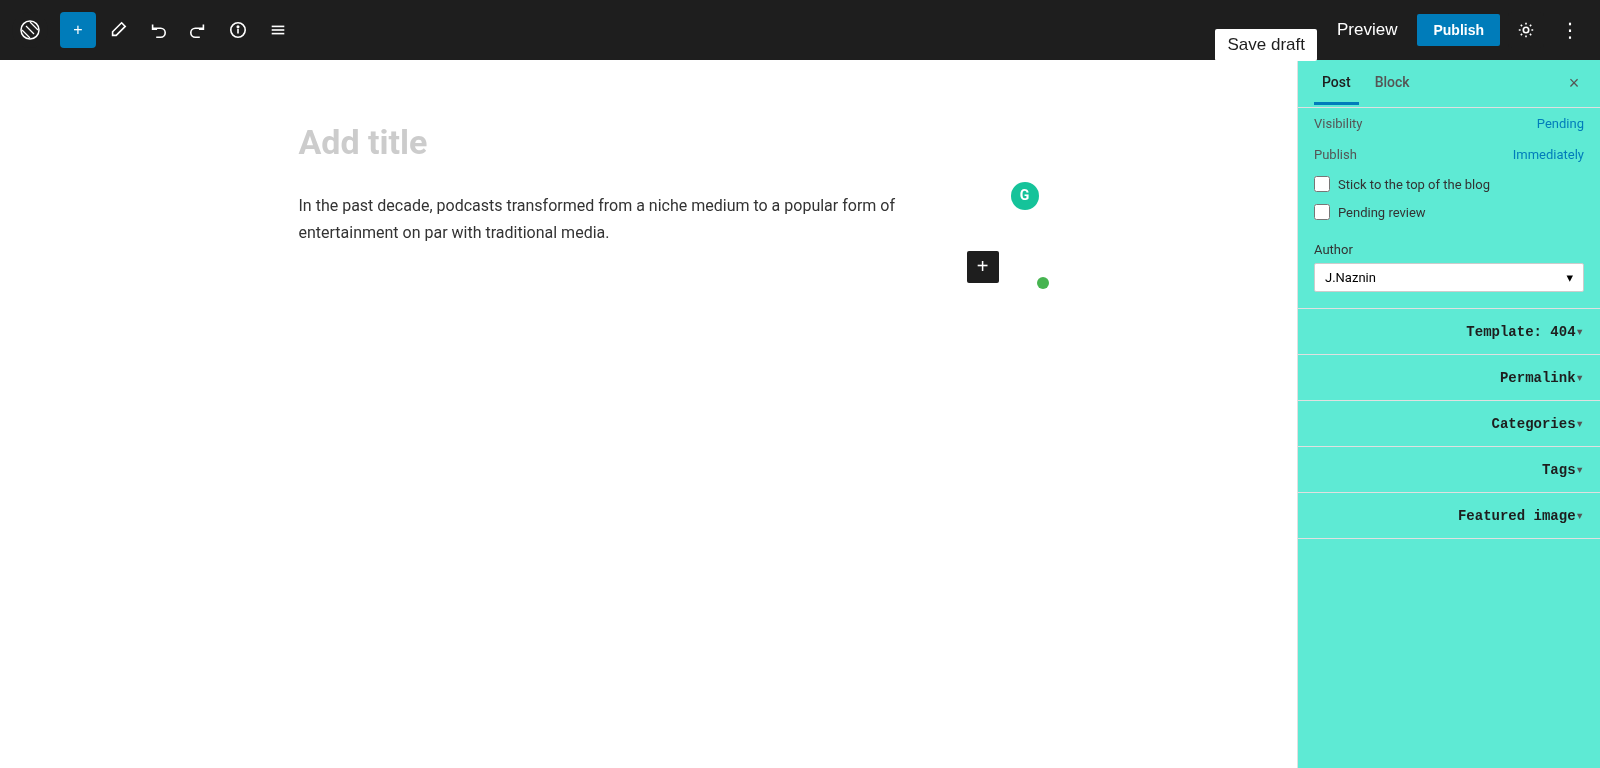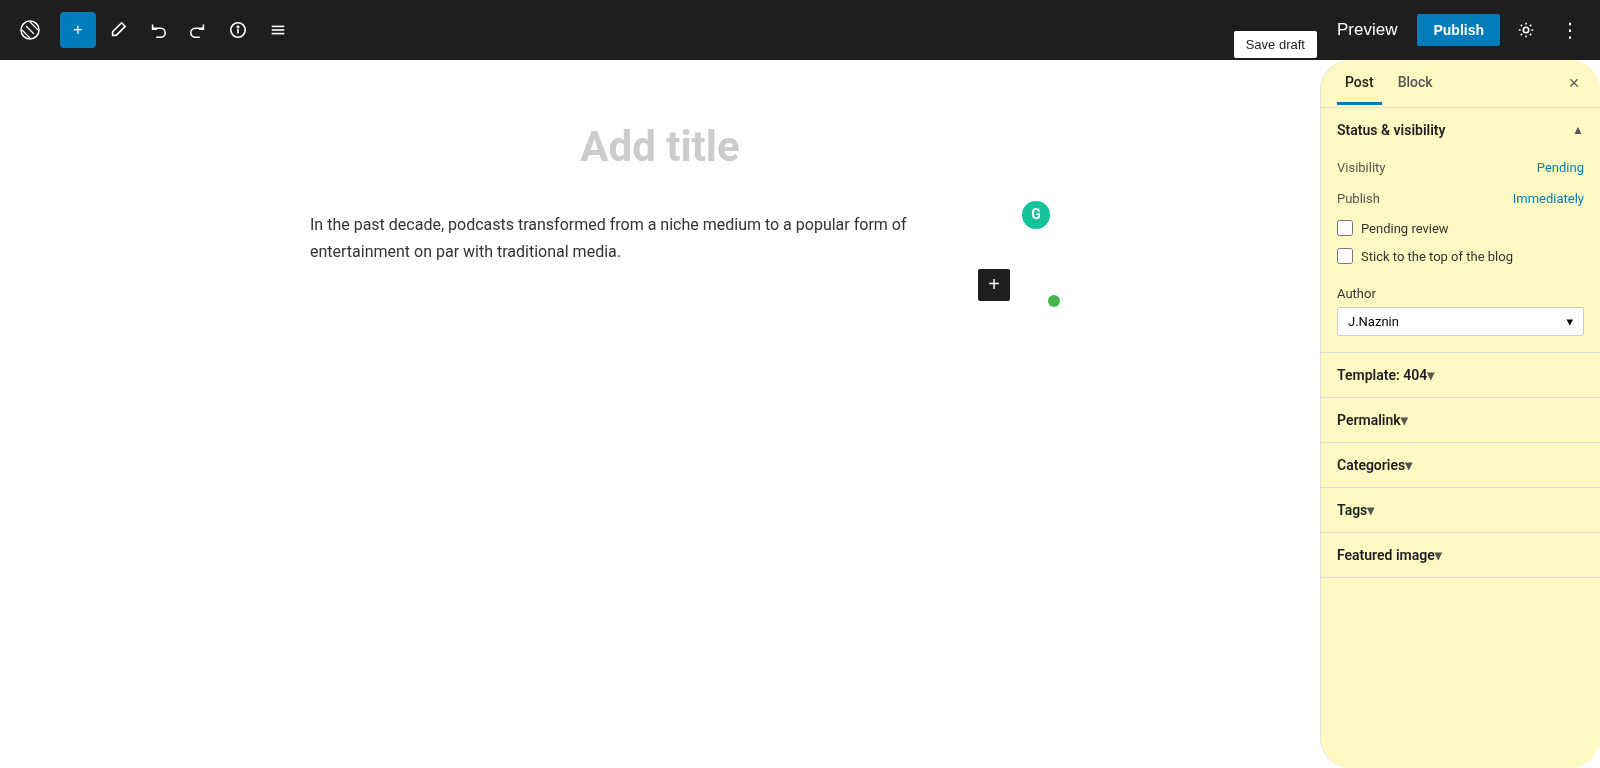--- a/index.html
+++ b/index.html
@@ -45,21 +45,21 @@
     .toolbar-spacer { flex: 1; }
     .toolbar-right { display: flex; align-items: center; gap: 8px; }
     .btn-save-draft {
       background: transparent;
       border: none;
       color: #1e1e1e;
       background: #fff;
       padding: 6px 12px;
       border-radius: 2px;
       cursor: pointer;
-      font-size: 13px;
+      font-size: 17px;
       font-weight: 500;
       margin-top: 29px;
     }
     .btn-preview {
       background: transparent;
       border: none;
       color: #fff;
       padding: 6px 12px;
       border-radius: 2px;
       cursor: pointer;
@@ -113,29 +113,28 @@
       flex-direction: column;
       align-items: center;
       padding: 60px 20px;
     }
     .editor-content {
       width: 100%;
       max-width: 700px;
       position: relative;
     }
     .post-title {
-      font-size: 42px;
+      font-size: 34px;
       color: #ccc;
       font-weight: 700;
-      margin-bottom: 36px;
+      margin-bottom: 28px;
       outline: none;
       border: none;
       width: 100%;
       line-height: 1.3;
-      text-align: center;
     }
     .post-body {
       font-size: 16px;
       color: #333;
       line-height: 1.7;
       margin-bottom: 20px;
       position: relative;
     }
     .grammarly-badge {
       position: absolute;
@@ -165,28 +164,27 @@
       width: 12px; height: 12px;
       background: #46b450;
       border-radius: 50%;
       position: absolute;
       right: -60px;
       top: 50%;
     }
 
     
     .sidebar {
-      width: 280px;
-      background: #fef9c3;
+      width: 303px;
+      background: #5eead4;
       border-left: 1px solid #e0e0e0;
       display: flex;
       flex-direction: column;
       overflow-y: auto;
       flex-shrink: 0;
-      border-radius: 30px;
     }
     .sidebar-header {
       display: flex;
       align-items: center;
       border-bottom: 1px solid #e0e0e0;
       padding: 0 16px;
       height: 48px;
       flex-shrink: 0;
       position: relative;
     }
@@ -292,27 +290,28 @@
       font-size: 13px;
       cursor: pointer;
       border-radius: 2px;
       font-weight: 500;
     }
 
     
     .collapsed-section {
       display: flex;
       align-items: center;
-      justify-content: flex-start;
+      justify-content: flex-end;
       padding: 14px 16px;
       border-bottom: 1px solid #e0e0e0;
       cursor: pointer;
       font-size: 14px;
       font-weight: 600;
       color: #1e1e1e;
+      font-family: Liberation Mono, monospace;
     }
     .chevron-down { font-size: 14px; color: #555; }
   </style>
 </head>
 <body>
 
 <div class="toolbar">
   <div class="wp-logo">
     <svg width="20" height="20" viewBox="0 0 20 20" fill="white">
       <circle cx="10" cy="10" r="9" fill="none" stroke="white" stroke-width="1.5"></circle>
@@ -388,40 +387,36 @@
 
   <div class="sidebar">
 
     <div class="sidebar-header">
       <div class="sidebar-tab active">Post</div>
       <div class="sidebar-tab" style="margin-left:8px;">Block</div>
       <button class="sidebar-close">×</button>
     </div>
 
     <div class="sidebar-section">
-      <div class="sidebar-section-header">
-        <span>Status &amp; visibility</span>
-        <span class="chevron">▲</span>
-      </div>
       <div class="sidebar-section-body">
         <div class="status-row">
           <span>Visibility</span>
           <span class="status-value">Pending</span>
         </div>
         <div class="status-row">
           <span>Publish</span>
           <span class="status-value">Immediately</span>
         </div>
         <div class="checkbox-row">
           <input type="checkbox" style="">
-          <label>Pending review</label>
+          <label>Stick to the top of the blog</label>
         </div>
         <div class="checkbox-row">
           <input type="checkbox" style="">
-          <label>Stick to the top of the blog</label>
+          <label>Pending review</label>
         </div>
         <div class="author-label">Author</div>
         <div class="author-select">
           <span>J.Naznin</span>
           <span>▾</span>
         </div>
       </div>
     </div>
 
     <div class="collapsed-section">

